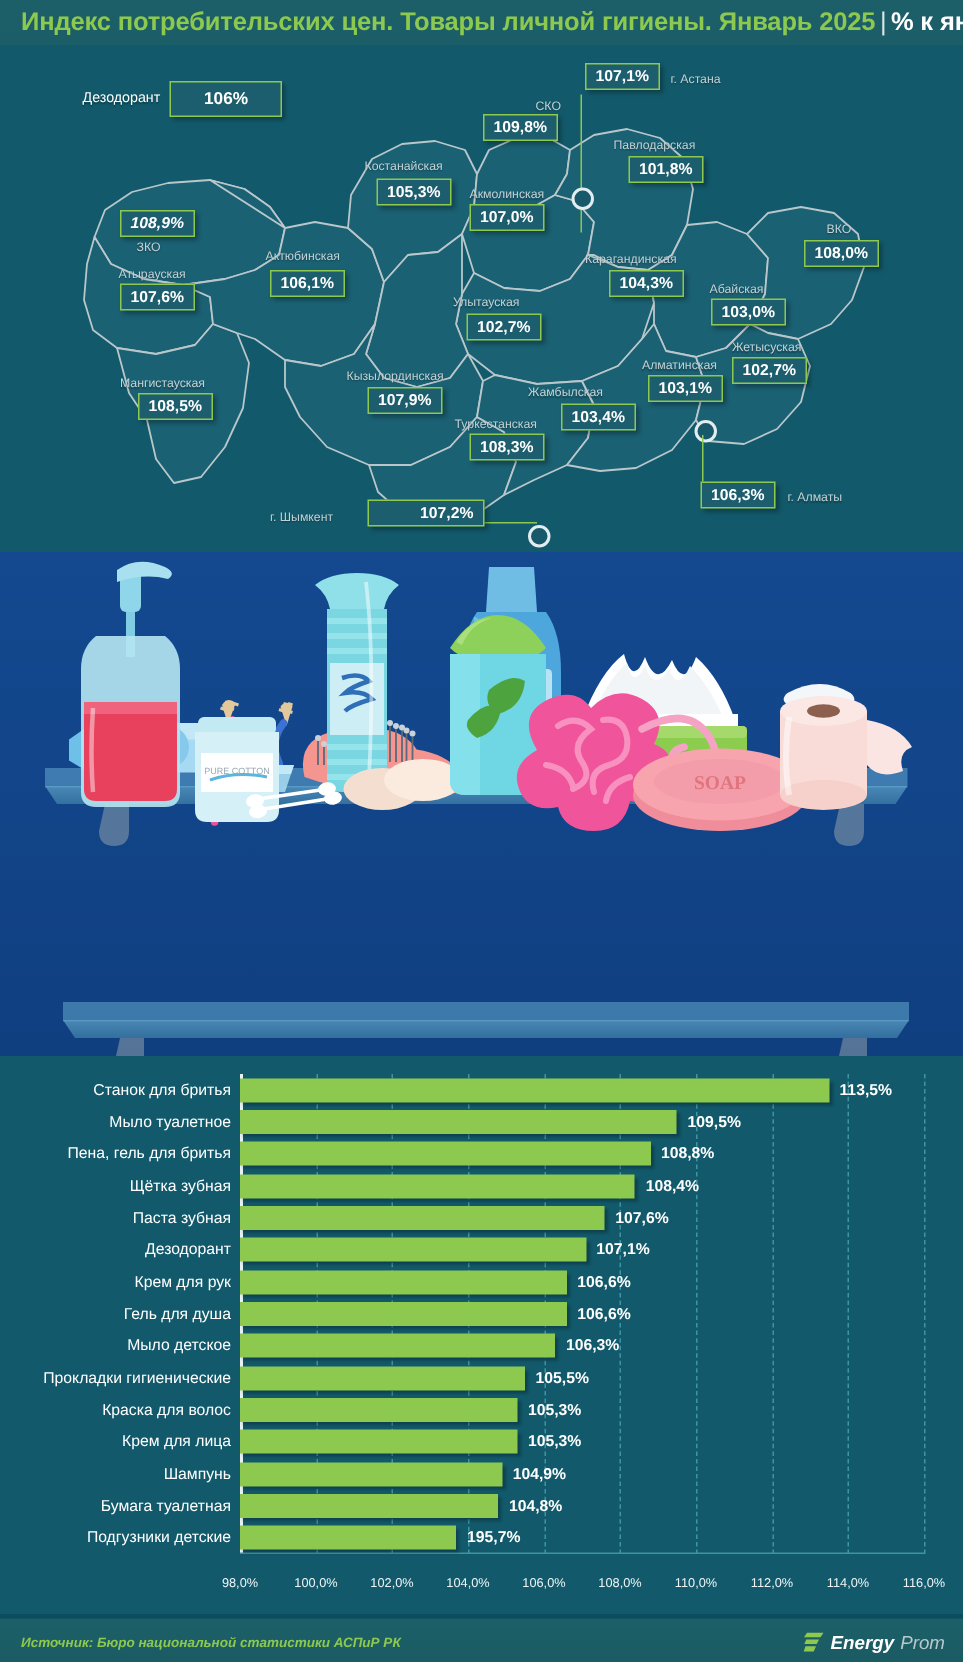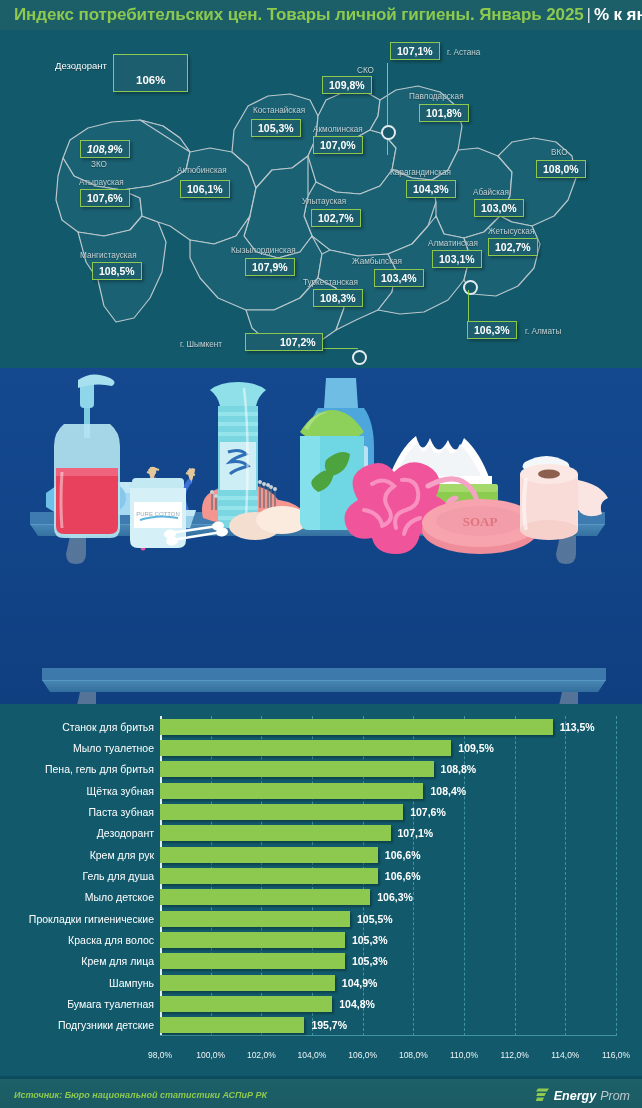--- a/index.html
+++ b/index.html
@@ -18,21 +18,21 @@
   
   #map{position:absolute;left:0;top:30px;width:642px;height:338px;background:#125a6b;overflow:hidden;}
   #map svg{position:absolute;left:0;top:0;}
 
   .mlab{position:absolute;color:#c3d2d6;font-size:8.2px;white-space:nowrap;
         text-shadow:0 1px 1px rgba(0,0,0,.35);}
   .mbox{position:absolute;background:#1c5e6d;border:1.4px solid #8dc94e;
         color:#ffffff;font-size:10.5px;font-weight:bold;
         padding:1.5px 6px 2.5px 6px;white-space:nowrap;
         box-shadow:2px 2px 3px rgba(0,0,0,.30);line-height:1.15;}
-  .mbox.big{font-size:11.5px;padding:19px 22px 4px 22px;}
+  .mbox.big{font-size:11.5px;padding:5px 22px 4px 22px;}
   .lead{position:absolute;background:#8dc94e;}
   .dot{position:absolute;border:2px solid #e3ecee;border-radius:50%;background:#17596a;}
 
   
   #illus{position:absolute;left:0;top:368px;width:642px;height:336px;
          background:linear-gradient(180deg,#14498f 0%,#12458a 42%,#103f80 100%);overflow:hidden;}
 
   
   #chart{position:absolute;left:0;top:704px;width:642px;height:372px;background:#125a6b;}
   #plot{position:absolute;left:160px;top:12px;width:456px;height:330px;}
@@ -117,21 +117,21 @@
 
     <div class="mlab" style="left:79px;top:148px;">Атырауская</div>
     <div class="mbox" style="left:80px;top:159px;">107,6%</div>
 
     <div class="mlab" style="left:80px;top:221px;">Мангистауская</div>
     <div class="mbox" style="left:92px;top:232px;">108,5%</div>
 
     <div class="mlab" style="left:177px;top:136px;">Актюбинская</div>
     <div class="mbox" style="left:180px;top:150px;">106,1%</div>
 
-    <div class="mlab" style="left:253px;top:76px;">Костанайская</div>
+    <div class="mlab" style="left:243px;top:76px;">Костанайская</div>
     <div class="mbox" style="left:251px;top:89px;">105,3%</div>
 
     <div class="mlab" style="left:357px;top:36px;">СКО</div>
     <div class="mbox" style="left:322px;top:46px;">109,8%</div>
 
     <div class="mlab" style="left:313px;top:95px;">Акмолинская</div>
     <div class="mbox" style="left:313px;top:106px;">107,0%</div>
 
     <div class="lead" style="left:387px;top:33px;width:1.4px;height:92px;"></div>
     <div class="dot" style="left:381px;top:95px;width:11px;height:11px;"></div>

